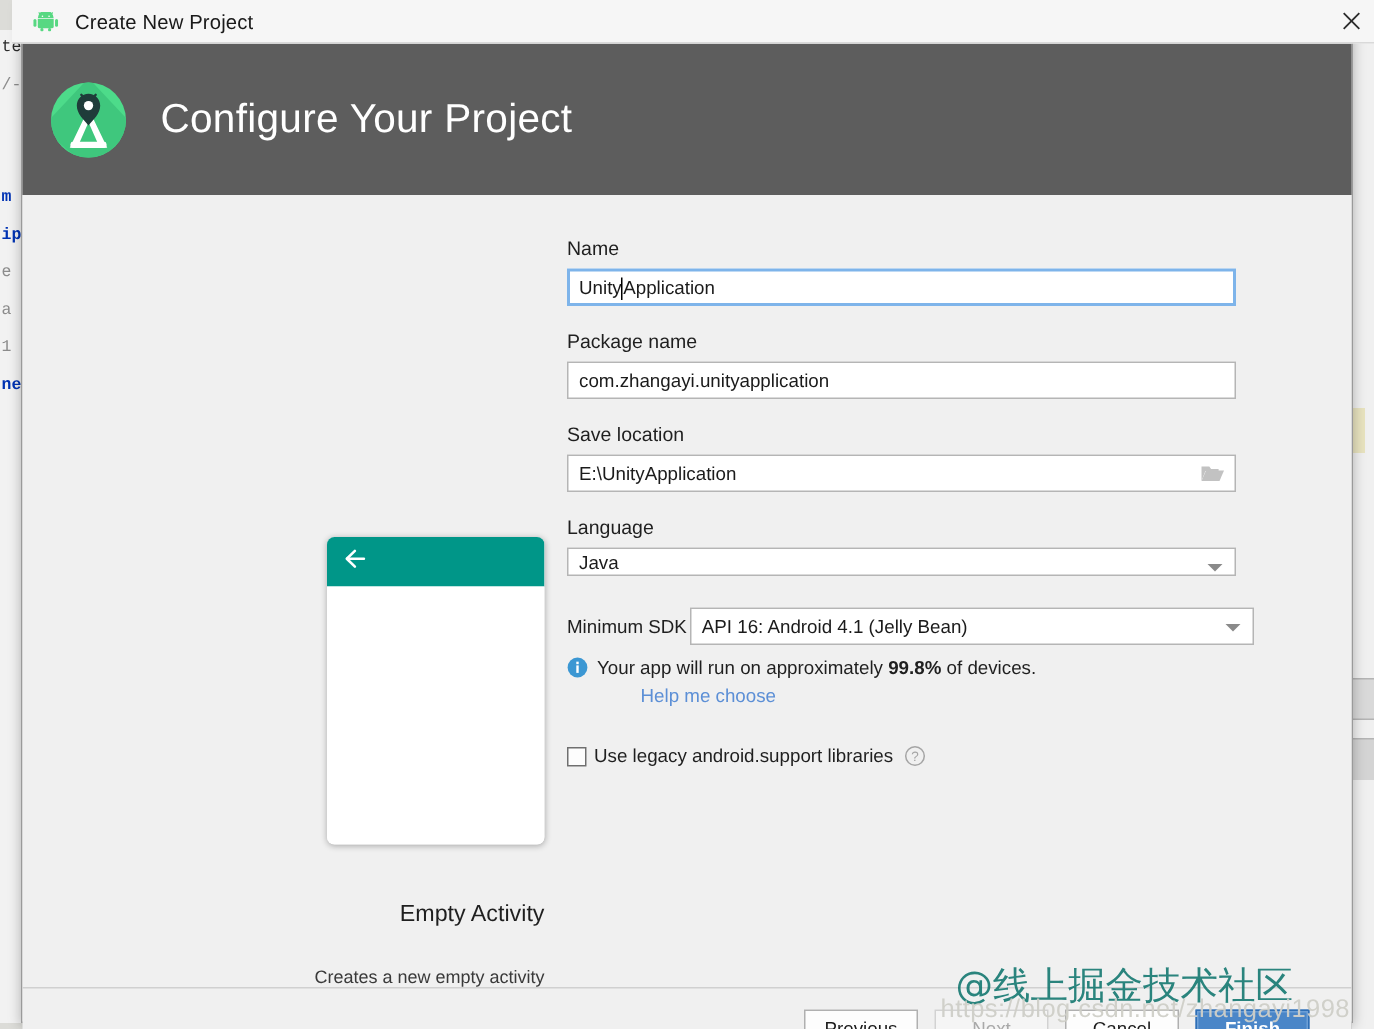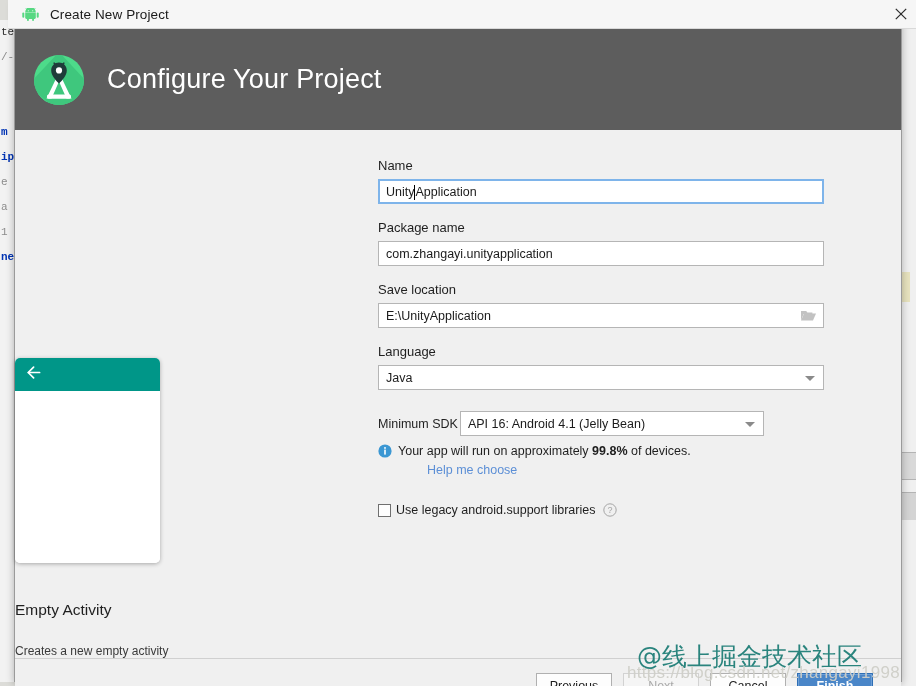--- a/index.html
+++ b/index.html
@@ -142,21 +142,21 @@
     background: #f0f0f0;
     padding-top: 28px;
   }
 
   
   #preview-pane {
     width: 348px;
     flex: 0 0 348px;
     display: flex;
     flex-direction: column;
-    align-items: flex-start;
+    align-items: flex-end;
     padding-top: 200px;
   }
   #phone-card {
     width: 145px;
     height: 205px;
     background: #ffffff;
     border-radius: 5px;
     box-shadow: 0 1px 4px rgba(0,0,0,0.30);
     overflow: hidden;
     position: relative;
@@ -222,21 +222,21 @@
   .browse-icon {
     position: absolute;
     right: 6px;
     top: 4px;
     width: 17px; height: 15px;
     cursor: pointer;
   }
 
   .select-input {
     width: 446px;
-    height: 25px;
+    height: 19px;
     background: #ffffff;
     border: 1px solid #b5b5b5;
     display: flex;
     align-items: center;
     padding: 0 7px;
     font-size: 12.5px;
     color: #1b1b1b;
     position: relative;
     cursor: pointer;
   }
@@ -257,21 +257,21 @@
     margin-top: 21px;
     margin-bottom: 6px;
   }
   #sdk-label {
     font-size: 12.5px;
     color: #1f1f1f;
     margin-right: 2px;
     white-space: nowrap;
   }
   #sdk-select {
-    width: 304px;
+    width: 376px;
     height: 25px;
     background: #ffffff;
     border: 1px solid #b5b5b5;
     display: flex;
     align-items: center;
     padding: 0 7px;
     font-size: 12.5px;
     color: #1b1b1b;
     position: relative;
     cursor: pointer;

